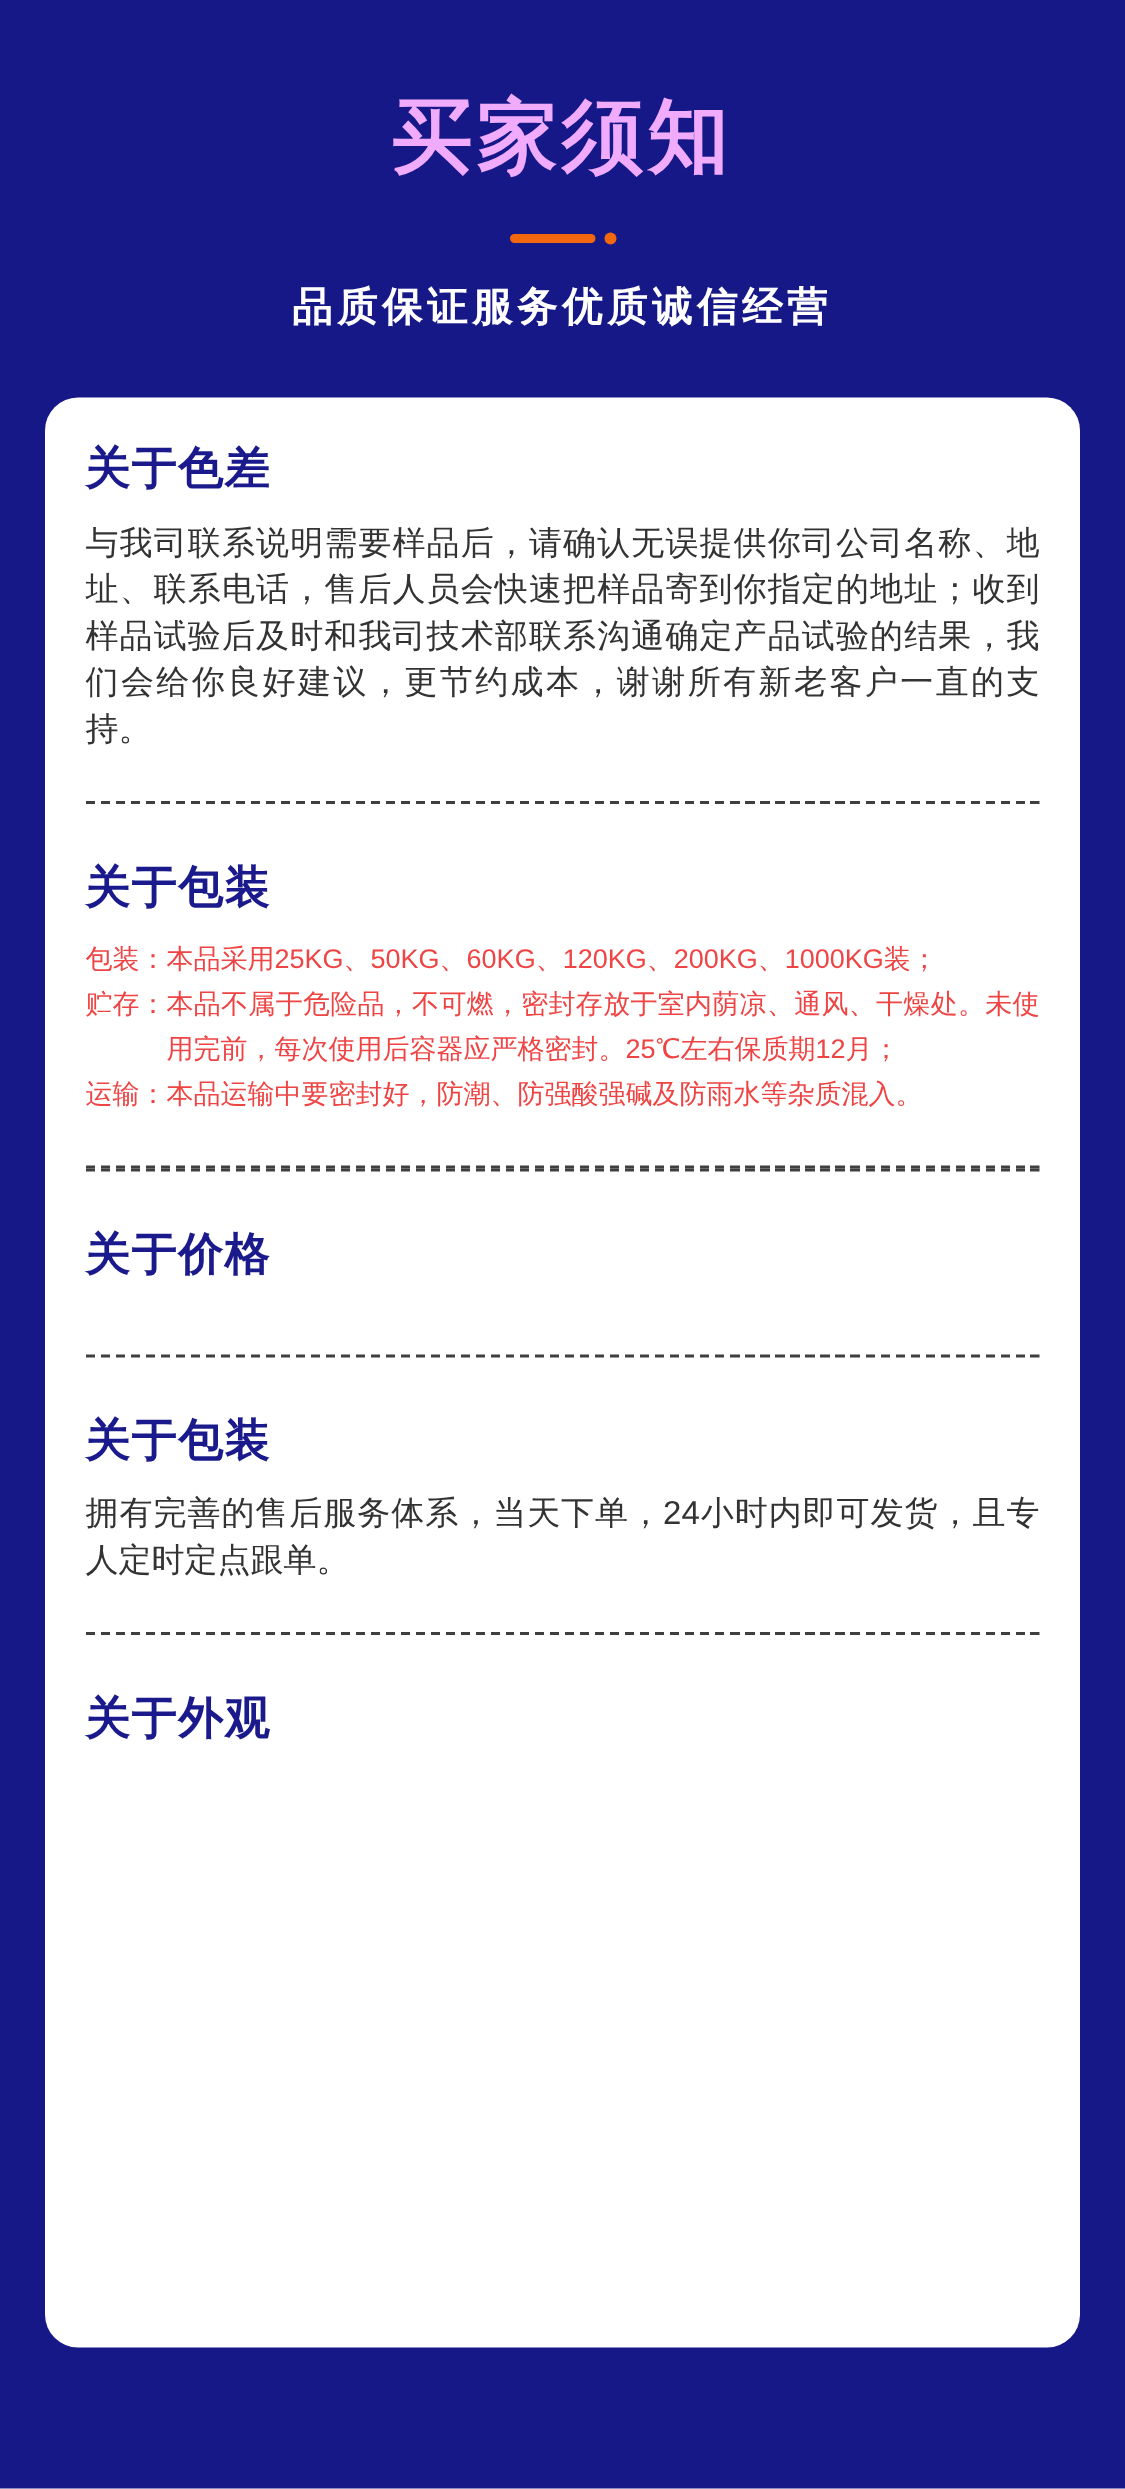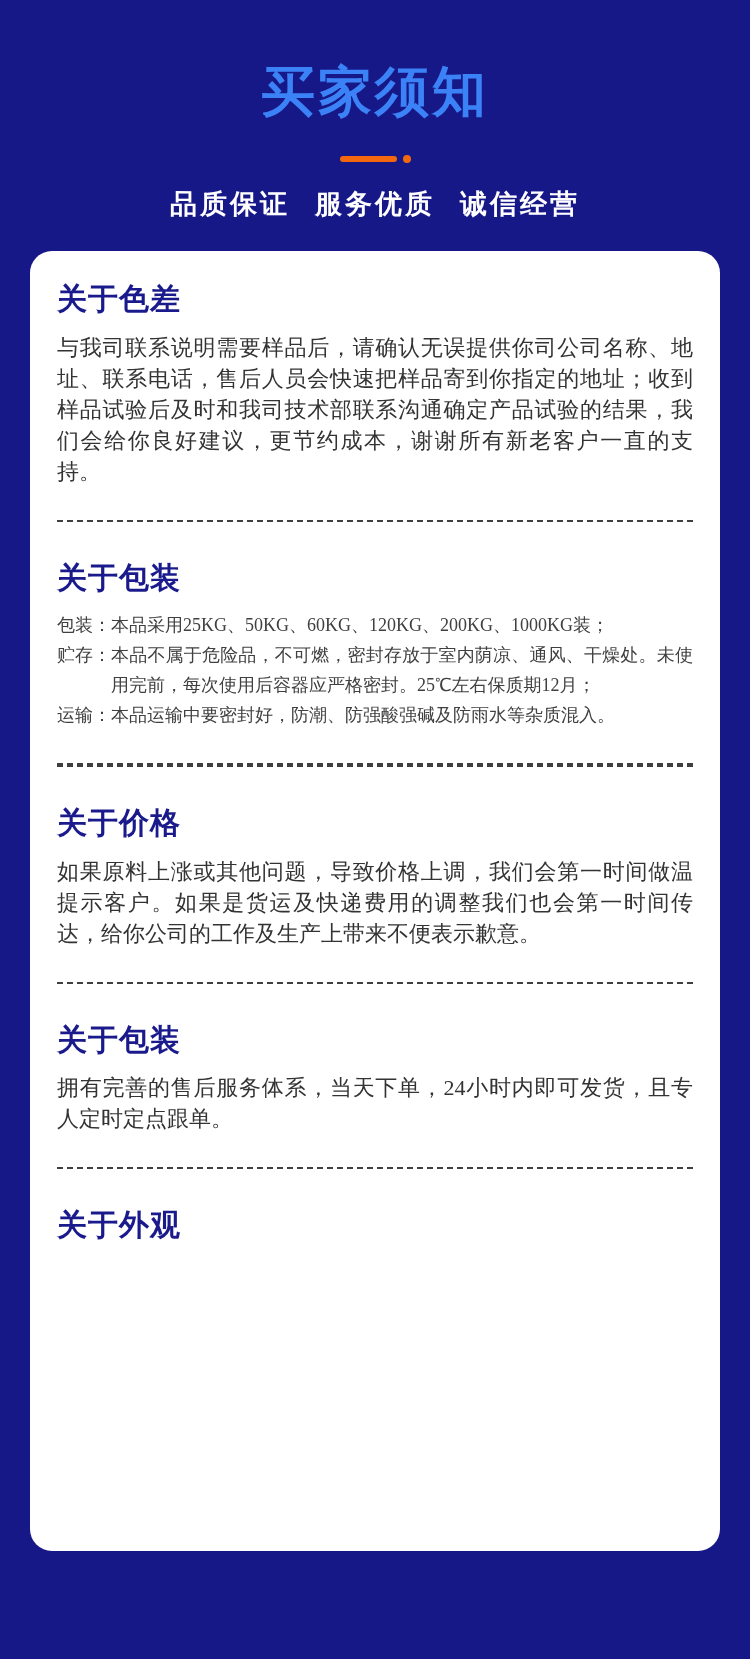--- a/index.html
+++ b/index.html
@@ -7,66 +7,65 @@
     width: 750px; height: 1659px;
     background: #171888;
     overflow: hidden;
     font-family: "Liberation Sans", sans-serif;
     -webkit-font-smoothing: antialiased;
   }
   .hero { text-align: center; }
   .hero-title {
     margin: 0; padding-top: 62px;
     font-size: 54px; line-height: 1.1; font-weight: bold;
-    color: #3b82f6; letter-spacing: 3px;
+    color: #f0abfc; letter-spacing: 3px;
   }
   .hero-divider {
     margin-top: 34px;
     display: flex; justify-content: center; align-items: center;
   }
   .hero-divider .bar {
     width: 57px; height: 6px; border-radius: 3px;
     background: #f3680e; display: inline-block;
   }
   .hero-divider .dot {
     width: 8px; height: 8px; border-radius: 50%;
     background: #f3680e; display: inline-block; margin-left: 6px;
   }
   .slogans {
     margin-top: 26px;
-    display: flex; justify-content: center; gap: 25px;
+    display: flex; justify-content: center; 
   }
   .slogans span {
     color: #ffffff; font-size: 27px; font-weight: bold;
     letter-spacing: 3px; line-height: 1.15;
   }
   .card {
-    margin: 31px 30px 0 30px;
+    margin: 45px 30px 0 30px;
     width: 690px; height: 1300px;
     box-sizing: border-box;
     background: #ffffff;
     border-radius: 22px;
     padding: 30px 27px 0 27px;
     overflow: hidden;
-    font-family: Liberation Serif, serif;
   }
   .section { padding: 40px 0 33px 0; }
   .section:first-child { padding-top: 2px; }
   .section h2 {
     margin: 0 0 17px 0;
     font-size: 30px; line-height: 1.05; font-weight: bold;
     color: #1a1a8c; letter-spacing: 1px;
   }
   .section p {
     margin: 0;
     font-size: 22px; line-height: 31px;
     color: #333333;
     text-align: justify;
   }
-  .item { display: flex; font-size: 18px; line-height: 30px; color: #404040; }
+  .item { display: flex; font-size: 18px; line-height: 30px; color: #ef4444; }
   .item .label { flex: none; white-space: nowrap; }
   .item .text { flex: 1; text-align: justify; }
   .dashed {
     height: 2px;
     background: repeating-linear-gradient(to right, #3f3f3f 0 6px, transparent 6px 10px);
   }
   .wm {
     background: linear-gradient(90deg, rgba(200,200,200,0) 0%, #d4d4d4 18%, #d4d4d4 82%, rgba(200,200,200,0) 100%);
   }
 </style>
@@ -105,21 +104,20 @@
         </div>
         <div class="item">
           <span class="label">运输：</span>
           <span class="text">本品运输中要密封好，防潮、防强酸强碱及防雨水等杂质混入。</span>
         </div>
       </section>
       <div class="dashed"></div>
       <div class="dashed"></div>
       <section class="section">
         <h2>关于价格</h2>
-        <p>如果原料上涨或其他问题，导致价格上调，我们会第一时间做温提示客户。如果是货运及快递费用的调整我们也会第一时间传达，给你公司的工作及生产上带来不便表示歉意。</p>
       </section>
       <div class="dashed"></div>
       <section class="section">
         <h2>关于包装</h2>
         <p>拥有完善的售后服务体系，当天下单，24小时内即可发货，且专人定时定点跟单。</p>
       </section>
       <div class="dashed"></div>
       <section class="section">
         <h2>关于外观</h2>
       </section>

